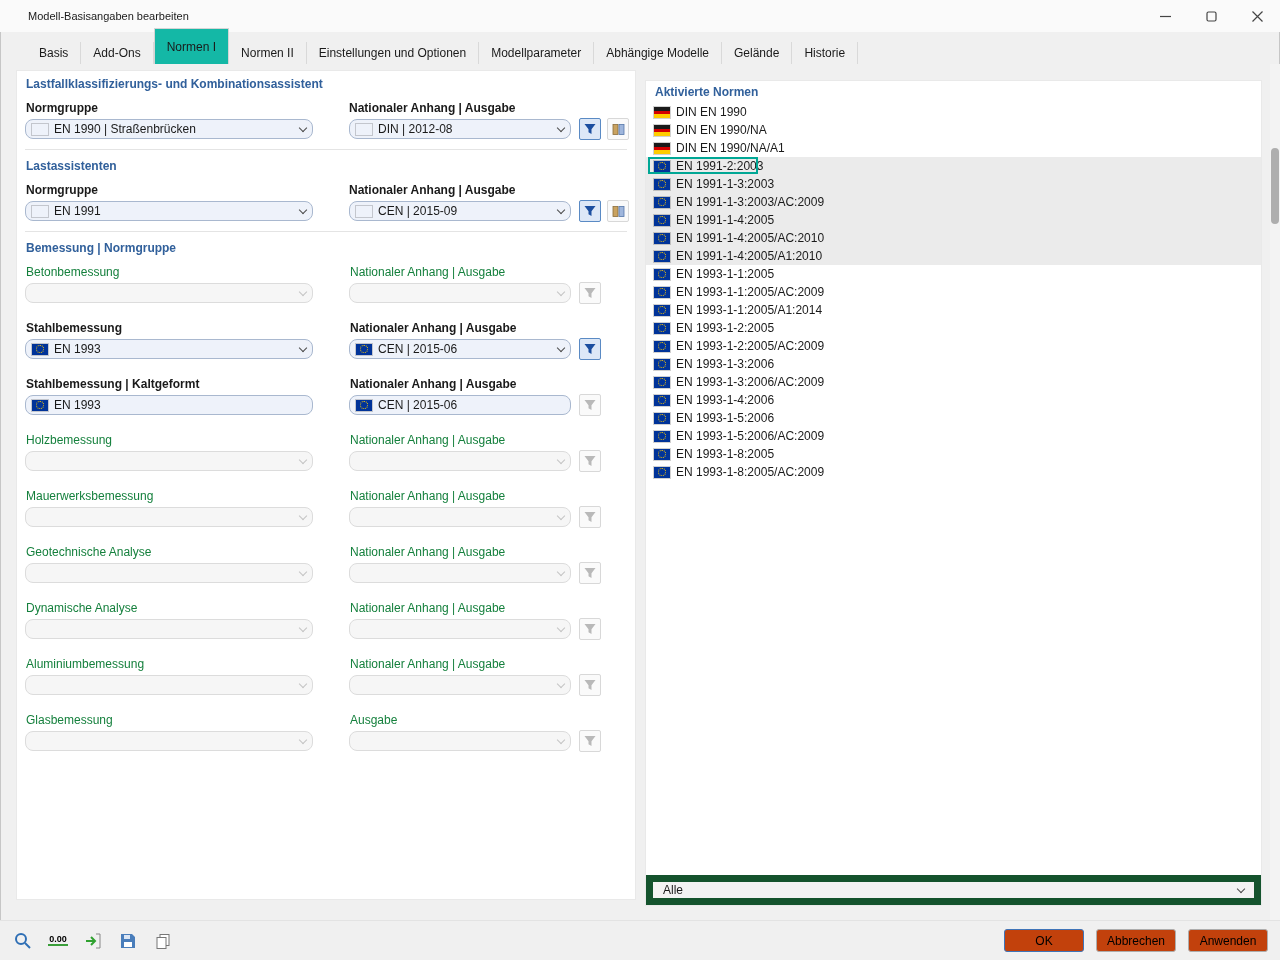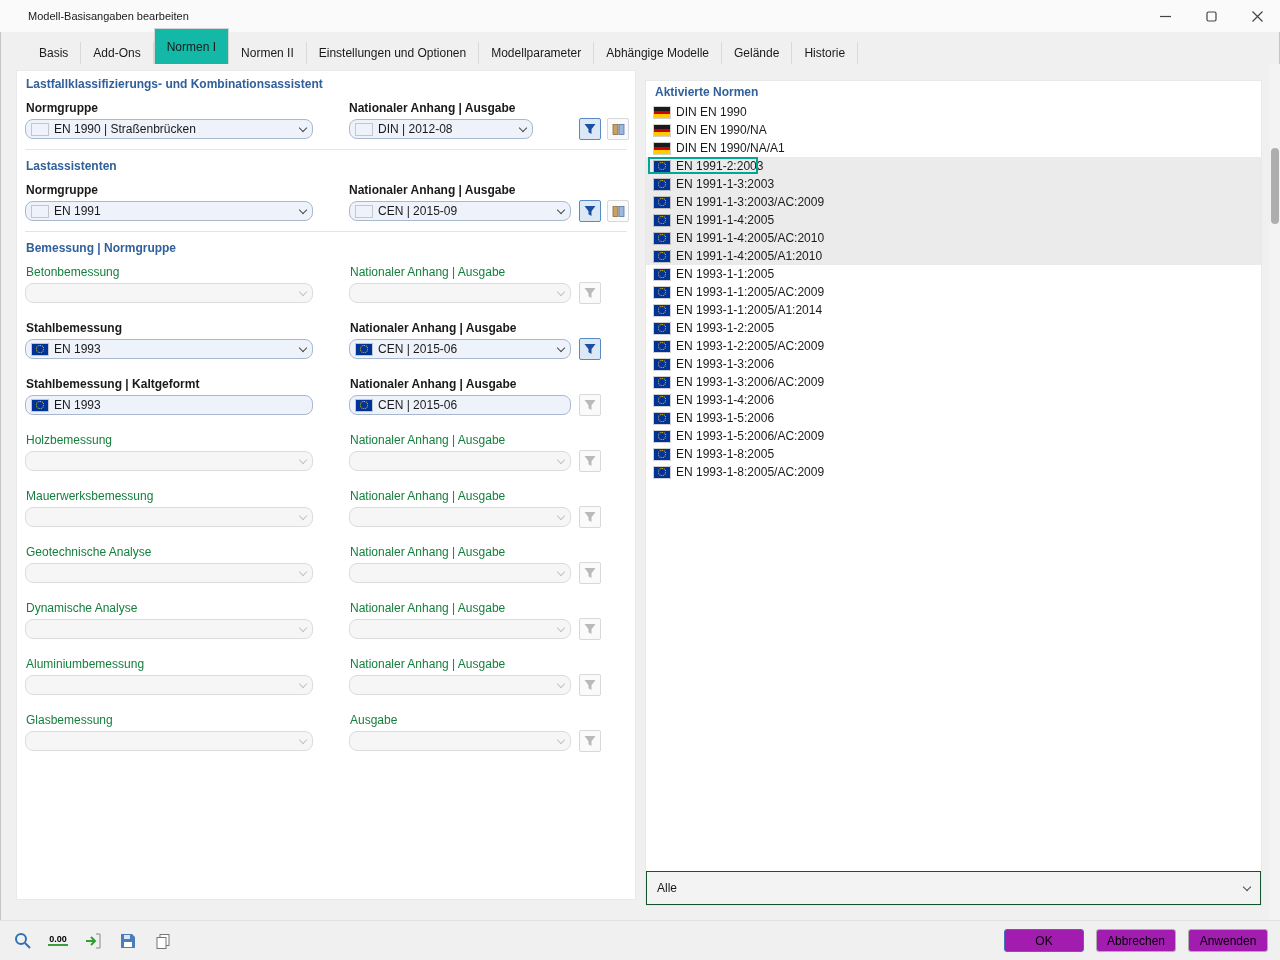--- a/index.html
+++ b/index.html
@@ -71,36 +71,36 @@
   .brow.disabled .combo{background:#f6f6f6;border-color:#dcdcdc}
   .brow.disabled .chev{border-color:#c4c4c4}
 
   
   .norms{position:absolute;left:0;top:22px;right:0}
   .norm-item{height:18px;display:flex;align-items:center;padding-left:8px;gap:6px;position:relative}
   .norm-item.grouped{background:#ebebeb}
   .annot-box{position:absolute;left:2px;top:0;width:110px;height:17px;
              border:2px solid var(--annotation);pointer-events:none}
   .alle-combo{position:absolute;left:0;right:0;bottom:0;height:20px;background:#f3f3f3;
-              border:1px solid #14532d;display:flex;align-items:center;
-              justify-content:space-between;padding:16px 10px}
+              border:7px solid #14532d;display:flex;align-items:center;
+              justify-content:space-between;padding:8px 10px}
 
   
   .scroll-track{position:absolute;right:0;top:64px;width:10px;height:856px;background:#f3f3f3}
   .scroll-thumb{position:absolute;left:1px;top:84px;width:8px;height:76px;background:#aeaeae;border-radius:4px}
 
   
   .footer{position:absolute;left:0;right:0;bottom:0;height:40px;background:var(--bg);
           border-top:1px solid #e3e3e3;display:flex;align-items:center}
   .footer-icons{display:flex;gap:9px;margin-left:10px;align-items:center}
   .icon-btn{width:26px;height:24px;display:flex;align-items:center;justify-content:center;
             background:transparent;border:none}
   .units-ic{font-size:9px;font-weight:bold;line-height:1.1;border-bottom:2px solid #3a9e3a;padding:0 1px}
   .footer-buttons{margin-left:auto;margin-right:12px;display:flex;gap:12px}
-  .btn{width:80px;height:23px;background:#a21caf;border:1px solid #adadad;border-radius:3px;
+  .btn{width:80px;height:23px;background:#c2410c;border:1px solid #adadad;border-radius:3px;
        display:flex;align-items:center;justify-content:center;font-size:12px}
   .btn.default{border-color:#3f74b8}
 </style>
 </head>
 <body>
 
 <div class="titlebar">
   <span class="title">Modell-Basisangaben bearbeiten</span>
   <div class="win-controls">
     <div class="win-btn">
@@ -153,21 +153,21 @@
 
 <div class="left-panel">
   <div class="s-heading" style="top:6px">Lastfallklassifizierungs- und Kombinationsassistent</div>
   <div class="flabel" style="left:9px;top:30px">Normgruppe</div>
   <div class="flabel" style="left:332px;top:30px">Nationaler Anhang | Ausgabe</div>
   <div class="combo" style="left:8px;top:48px;width:288px">
     <span class="flag"></span>
     <span class="ctext">EN 1990 | Straßenbrücken</span>
     <span class="chev"></span>
   </div>
-  <div class="combo" style="left:332px;top:48px;width:184px">
+  <div class="combo" style="left:332px;top:48px;width:222px">
     <span class="flag"></span>
     <span class="ctext">DIN | 2012-08</span>
     <span class="chev"></span>
   </div>
   <button class="filter-btn active" style="left:562px;top:47px">
     <svg width="14" height="14" viewBox="0 0 14 14">
         <path d="M1.5 2h11L8.5 7.2V12L5.5 10.2V7.2Z"></path>
       </svg>
   </button>
   <button class="lib-btn" style="left:590px;top:47px">

